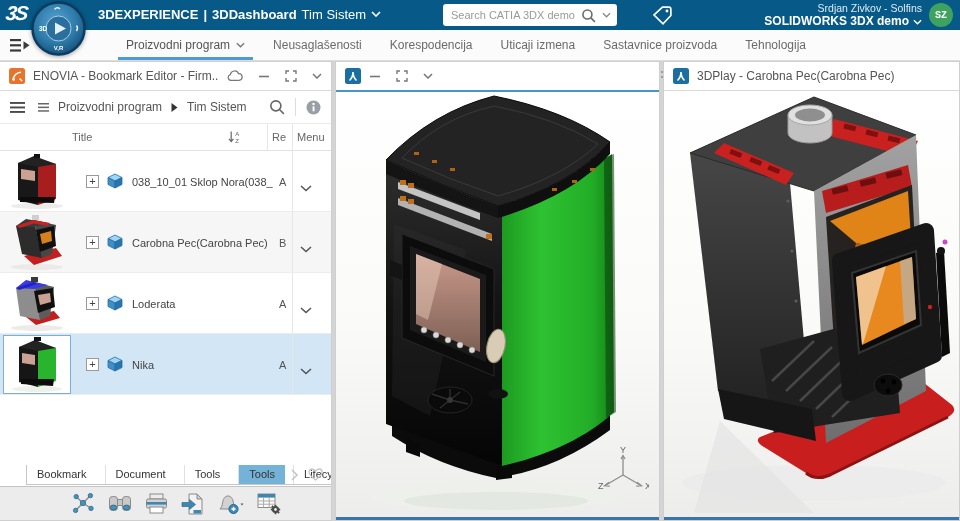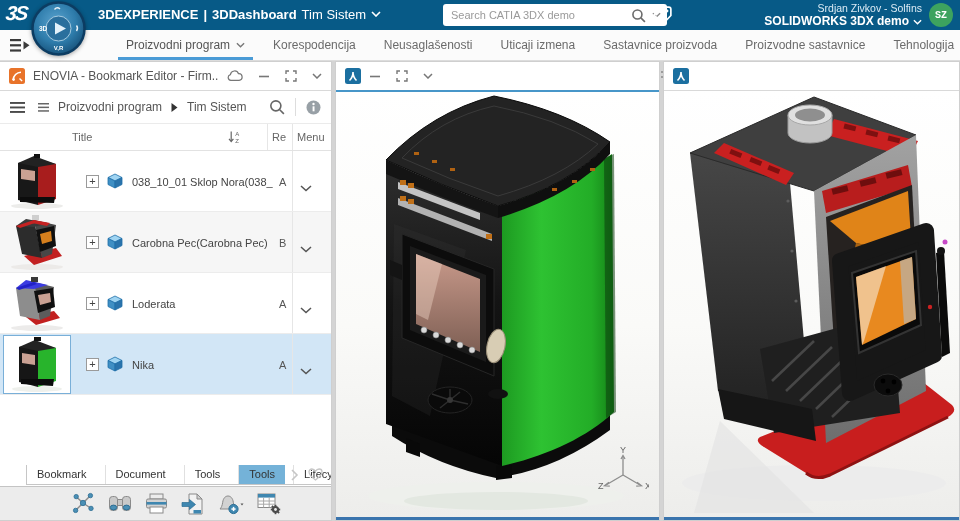--- a/index.html
+++ b/index.html
@@ -7,21 +7,21 @@
     font-family:"Liberation Sans", sans-serif; background:#d9d9d9; }
   .screen { position:relative; width:960px; height:521px; background:#d9d9d9; }
 
   
   .topbar { position:absolute; top:0; left:0; right:0; height:30px; background:#075a87; color:#fff; }
   .logo3ds { position:absolute; left:6px; top:2px; font-size:20px; font-weight:bold; font-style:italic;
     letter-spacing:-2px; transform:skewX(-8deg); color:#fff; }
   .compass { position:absolute; left:31px; top:1px; z-index:30; filter:drop-shadow(0 1px 2px rgba(0,0,0,.35)); }
   .tb-title { position:absolute; left:98px; top:0; height:28px; display:flex; align-items:center; gap:5px; font-size:13px; }
   .tb-title .b { font-weight:bold; }
-  .searchbox { position:absolute; left:443px; top:4px; width:224px; height:22px; background:#fff;
+  .searchbox { position:absolute; left:443px; top:4px; width:174px; height:22px; background:#fff;
     border-radius:3px; display:flex; align-items:center; padding:0 6px 0 8px; gap:6px; }
   .searchbox input { flex:1; border:none; outline:none; font-size:11px; color:#555; min-width:0;
     font-family:"Liberation Sans",sans-serif; background:transparent; }
   .searchbox input::placeholder { color:#9a9a9a; }
   .tagicon { position:absolute; left:651px; top:5px; }
   .userblock { position:absolute; right:38px; top:2px; text-align:right; line-height:13px; cursor:pointer; }
   .userblock .l1 { font-size:10.5px; color:#dcebf5; }
   .userblock .l2 { font-size:12px; font-weight:bold; color:#fff; display:flex; align-items:center; gap:4px; justify-content:flex-end;}
   .avatar { position:absolute; right:7px; top:3px; width:24px; height:24px; border-radius:50%;
     background:#3da35f; color:#fff; font-size:10px; font-weight:bold; display:flex; align-items:center; justify-content:center;font-family:Liberation Mono, monospace; }
@@ -178,33 +178,30 @@
       </svg>
     </div>
     <div class="tabs">
       <div class="tab active">
         <span>Proizvodni program</span>
         <svg width="9" height="6" viewBox="0 0 10 6">
             <path d="M1,1 L5,5 L9,1" fill="none" stroke="#777" stroke-width="1.5"></path>
           </svg>
       </div>
       <div class="tab">
+          <span>Neusaglašenosti</span>
+        </div>
+      <div class="tab">
           <span>Korespodencija</span>
-        </div>
-      <div class="tab">
-          <span>Neusaglašenosti</span>
         </div>
       <div class="tab">
           <span>Uticaji izmena</span>
         </div>
       <div class="tab">
           <span>Sastavnice proizvoda</span>
-        </div>
-      <div class="tab">
-          <span>Proizvodne sastavnice</span>
         </div>
       <div class="tab">
           <span>Tehnologija</span>
         </div>
 
     </div>
   </div>
 
   <div class="content">
 
@@ -627,20 +624,21 @@
       <span class="grip-dot" style="top:10px;"></span>
       <span class="grip-dot" style="top:15px;"></span>
     </div>
 
     <section class="panel right">
       <div class="whead">
         <svg class="appico" viewBox="0 0 16 16">
           <rect width="16" height="16" rx="2.5" fill="#1b6fa0"></rect>
           <path d="M4.5,12.5 C7,10.2 8,7 8,4 M8,4 C8,7 9,10.2 11.5,12.5" stroke="#fff" stroke-width="1.6" fill="none"></path>
         </svg>
+        <div class="wtitle">3DPlay - Carobna Pec(Carobna Pec)</div>
       </div>
       <div class="view">
         <svg class="stove-svg" style="left:0; top:0;" width="297" height="426" viewBox="0 0 297 426">
           <defs>
             <linearGradient id="gSide" x1="0" y1="0" x2="0" y2="1">
               <stop offset="0%" stop-color="#4c4c4c"></stop>
                 <stop offset="100%" stop-color="#222"></stop>
             </linearGradient>
             <linearGradient id="gFront" x1="0" y1="0" x2="0" y2="1">
               <stop offset="0%" stop-color="#a2a2a2"></stop>

